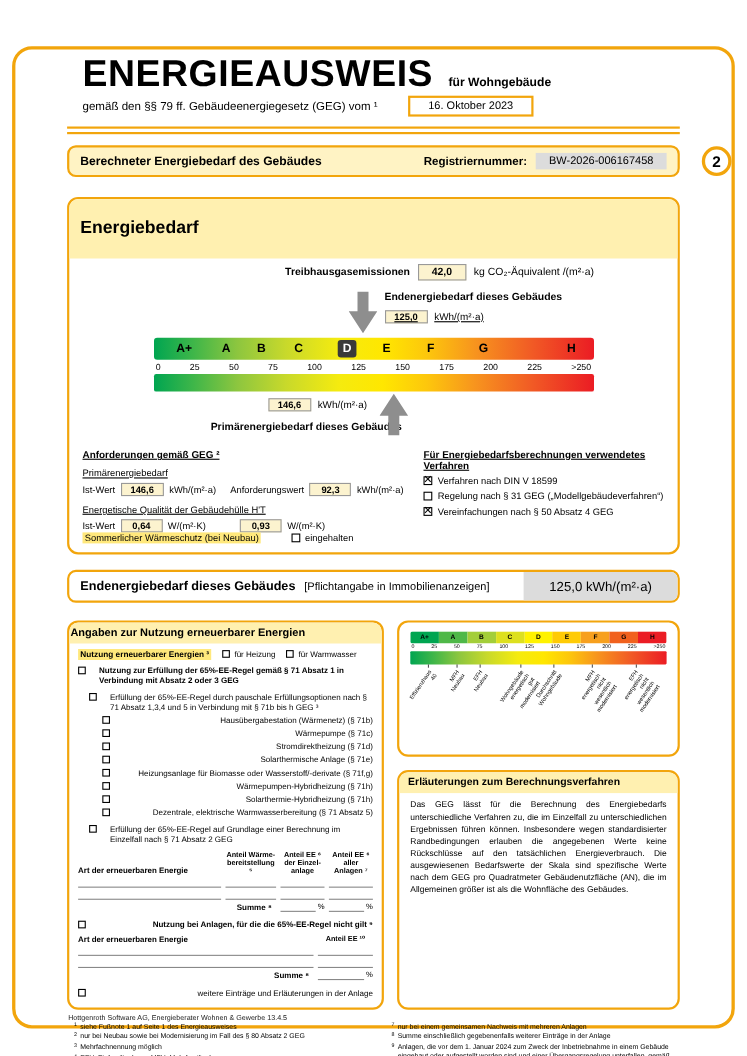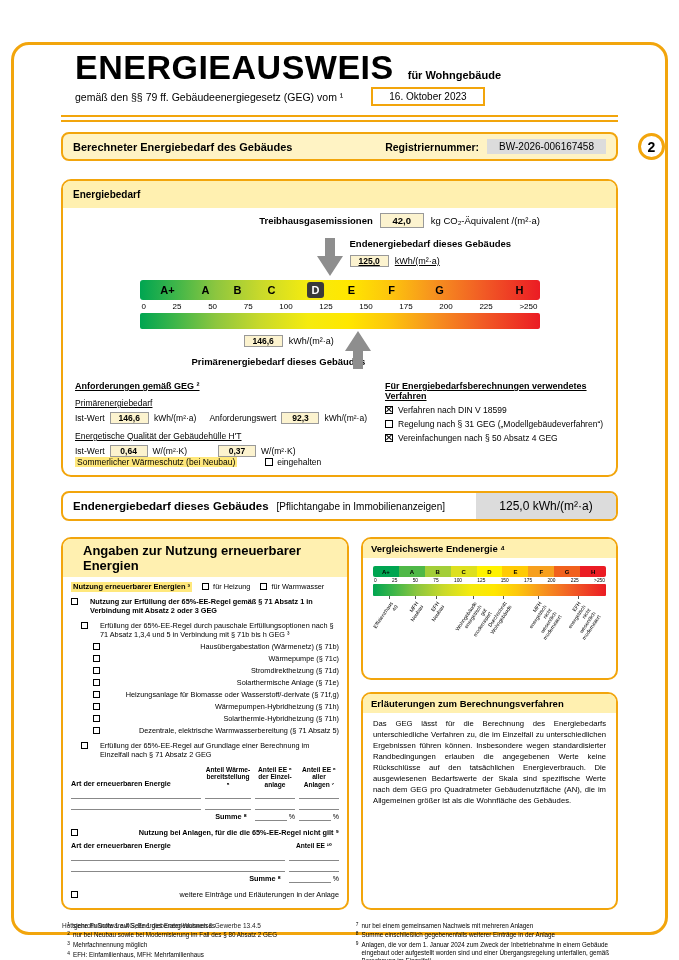--- a/index.html
+++ b/index.html
@@ -37,21 +37,21 @@
   .meta-title{ font-weight:bold; font-size:11px; }
   .spacer{ flex:1; }
   .meta-reg{ font-weight:bold; font-size:10.5px; }
   .gray-box{ background:var(--gray); padding:2px 12px; font-size:10px; }
   .page-circle{ position:absolute; right:-47px; top:1px; width:27px; height:27px;
     border:3px solid var(--accent); border-radius:50%; background:#fff;
     display:flex; align-items:center; justify-content:center; font-weight:bold; font-size:14px; }
 
   
   .panel{ border:2px solid var(--accent); border-radius:10px; overflow:hidden; background:#fff; }
-  .strip{ background:var(--strip); font-weight:bold; font-size:10px; padding:8px 10px; }
+  .strip{ background:var(--strip); font-weight:bold; font-size:16px; padding:18px 10px; }
   .energy{ margin-top:18px; }
   .energy .panel-body{ padding:5px 12px 8px; }
 
   .ghg-row{ display:flex; justify-content:flex-end; align-items:center; gap:7px;
     font-size:9.5px; margin-right:64px; }
   .ghg-label{ font-weight:bold; }
   .vbox{ background:var(--vbox); border:1px solid #999; font-weight:bold; font-size:9.5px;
     padding:1px 10px; min-width:44px; text-align:center; }
 
   
@@ -96,21 +96,21 @@
   .endband{ margin-top:14px; border:2px solid var(--accent); border-radius:8px; height:30px;
     display:flex; align-items:center; gap:8px; padding-left:10px; overflow:hidden; background:#fff; }
   .eb-label{ font-weight:bold; font-size:11.5px; }
   .eb-note{ font-size:10px; }
   .eb-val{ margin-left:auto; background:var(--gray); align-self:stretch; min-width:140px;
     display:flex; align-items:center; justify-content:center; font-size:12px; }
 
   
   .bottom-row{ display:flex; gap:12px; margin-top:16px; align-items:stretch; }
   .renew{ width:288px; flex:none; }
-  .renew .strip{ font-size:13px; padding:4px 20px; }
+  .renew .strip{ font-size:10px; padding:4px 1px; }
   .renew .panel-body{ padding:5px 8px 8px; font-size:7.3px; line-height:1.3; }
   .intro-row{ display:flex; align-items:center; gap:10px; }
   .intro-label{ font-weight:bold; font-size:7.5px; background:var(--hl); padding:0 2px; }
   .cbin{ display:inline-flex; align-items:center; gap:4px; }
   .cbrow2{ display:flex; align-items:flex-start; gap:12px; margin-top:5px;justify-content:space-between; }
   .cbrow2 .cb{ width:7px; height:7px; margin-top:1px; font-size:9px; }
   .b{ font-weight:bold; }
   .ind1{ margin-left:10px; }
   .sub-opts{ margin-left:22px; }
   .sub-opts .cbrow2{ margin-top:2.5px; }
@@ -259,21 +259,21 @@
             <span>kWh/(m²·a)</span>
             <span style="margin-left:8px;">Anforderungswert</span>
             <span class="vbox-s">92,3</span>
             <span>kWh/(m²·a)</span>
           </div>
           <div class="us">Energetische Qualität der Gebäudehülle H'T</div>
           <div class="vrow">
             <span>Ist-Wert</span>
             <span class="vbox-s">0,64</span>
             <span>W/(m²·K)</span>
-            <span class="vbox-s ml26">0,37</span>
+            <span class="vbox-s ml26">0,93</span>
             <span>W/(m²·K)</span>
           </div>
           <div class="summer">
             <span class="hl">Sommerlicher Wärmeschutz (bei Neubau)</span>
             <span class="cbin">
               <span class="cb"></span>
               <span>eingehalten</span>
             </span>
           </div>
         </div>
@@ -422,21 +422,20 @@
           <span class="cb"></span>
           <span>weitere Einträge und Erläuterungen in der Anlage</span>
         </div>
 
       </div>
     </div>
 
     <div class="right-col">
 
       <div class="panel comp">
-        <div class="strip">Vergleichswerte Endenergie ⁴</div>
         <div class="panel-body">
           <div class="c-letters">
               <span>A+</span>
               <span>A</span>
               <span>B</span>
               <span>C</span>
               <span>D</span>
               <span>E</span>
               <span>F</span>
               <span>G</span>

